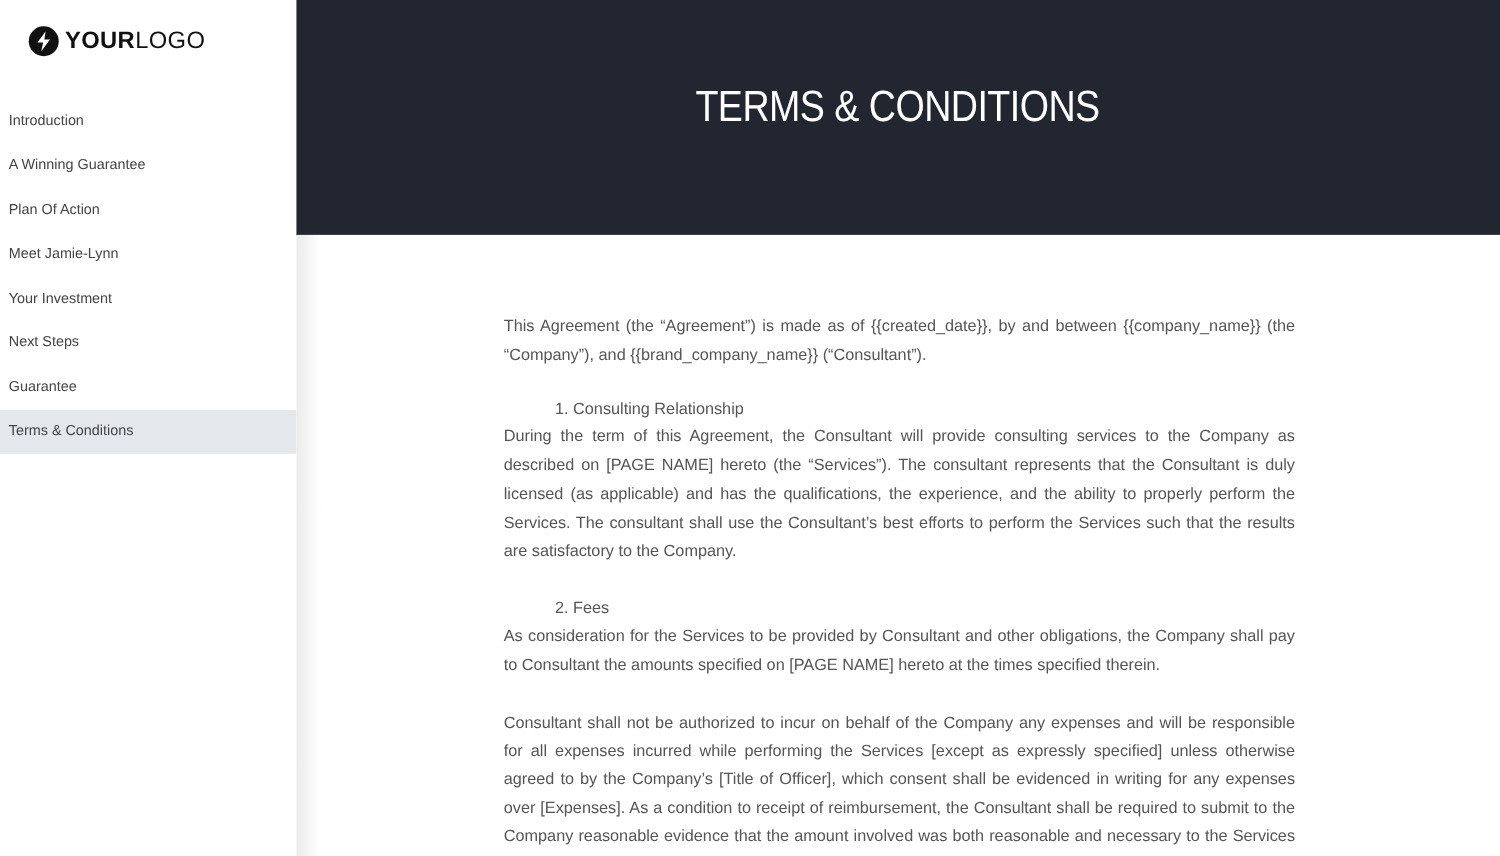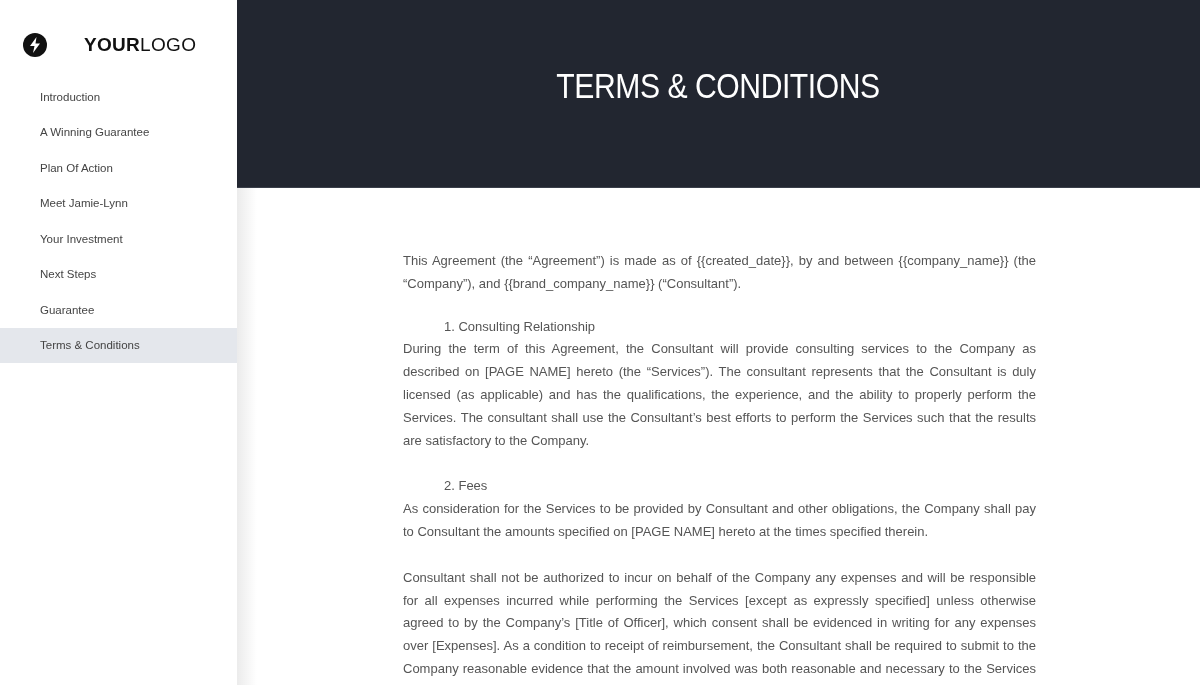--- a/index.html
+++ b/index.html
@@ -9,34 +9,34 @@
     .sidebar {
       position: absolute; left: 0; top: 0; width: 237px; height: 685px;
       background: #ffffff; z-index: 3;
     }
     .sidebar-shadow {
       position: absolute; left: 237px; top: 188px; width: 20px; height: 497px;
       background: linear-gradient(to right, rgba(0,0,0,0.08), rgba(0,0,0,0.0));
       z-index: 2;
     }
     .logo {
-      position: absolute; left: 23px; top: 33px; height: 24px;
-      display: flex; align-items: center; cursor: pointer; gap: 32px;
+      position: absolute; left: 23px; top: 21px; height: 24px;
+      display: flex; align-items: center; cursor: pointer;
     }
     .logo-mark {
       width: 24px; height: 24px; border-radius: 50%; background: #111;
       display: flex; align-items: center; justify-content: center; margin-right: 5px;
     }
     .logo-text { font-size: 19px; letter-spacing: 0.3px; color: #111; line-height: 24px; }
     .logo-text b { font-weight: 700; }
     .logo-text span.light { font-weight: 400; }
 
     .nav { position: absolute; left: 0; top: 79px; width: 237px; }
     .nav-item {
-      height: 35.5px; display: flex; align-items: center; padding-left: 40px;
+      height: 35.5px; display: flex; align-items: center; padding-left: 7px;
       font-size: 11.5px; color: #444; cursor: pointer;
     }
     .nav-item.active { background: #e4e7ec; }
 
     .header {
       position: absolute; left: 237px; top: 0; width: 963px; height: 188px;
       background: #222630; display: flex; align-items: center; justify-content: center;
       border-bottom: 1px solid #3a3f4a;
     }
     .header-title {

